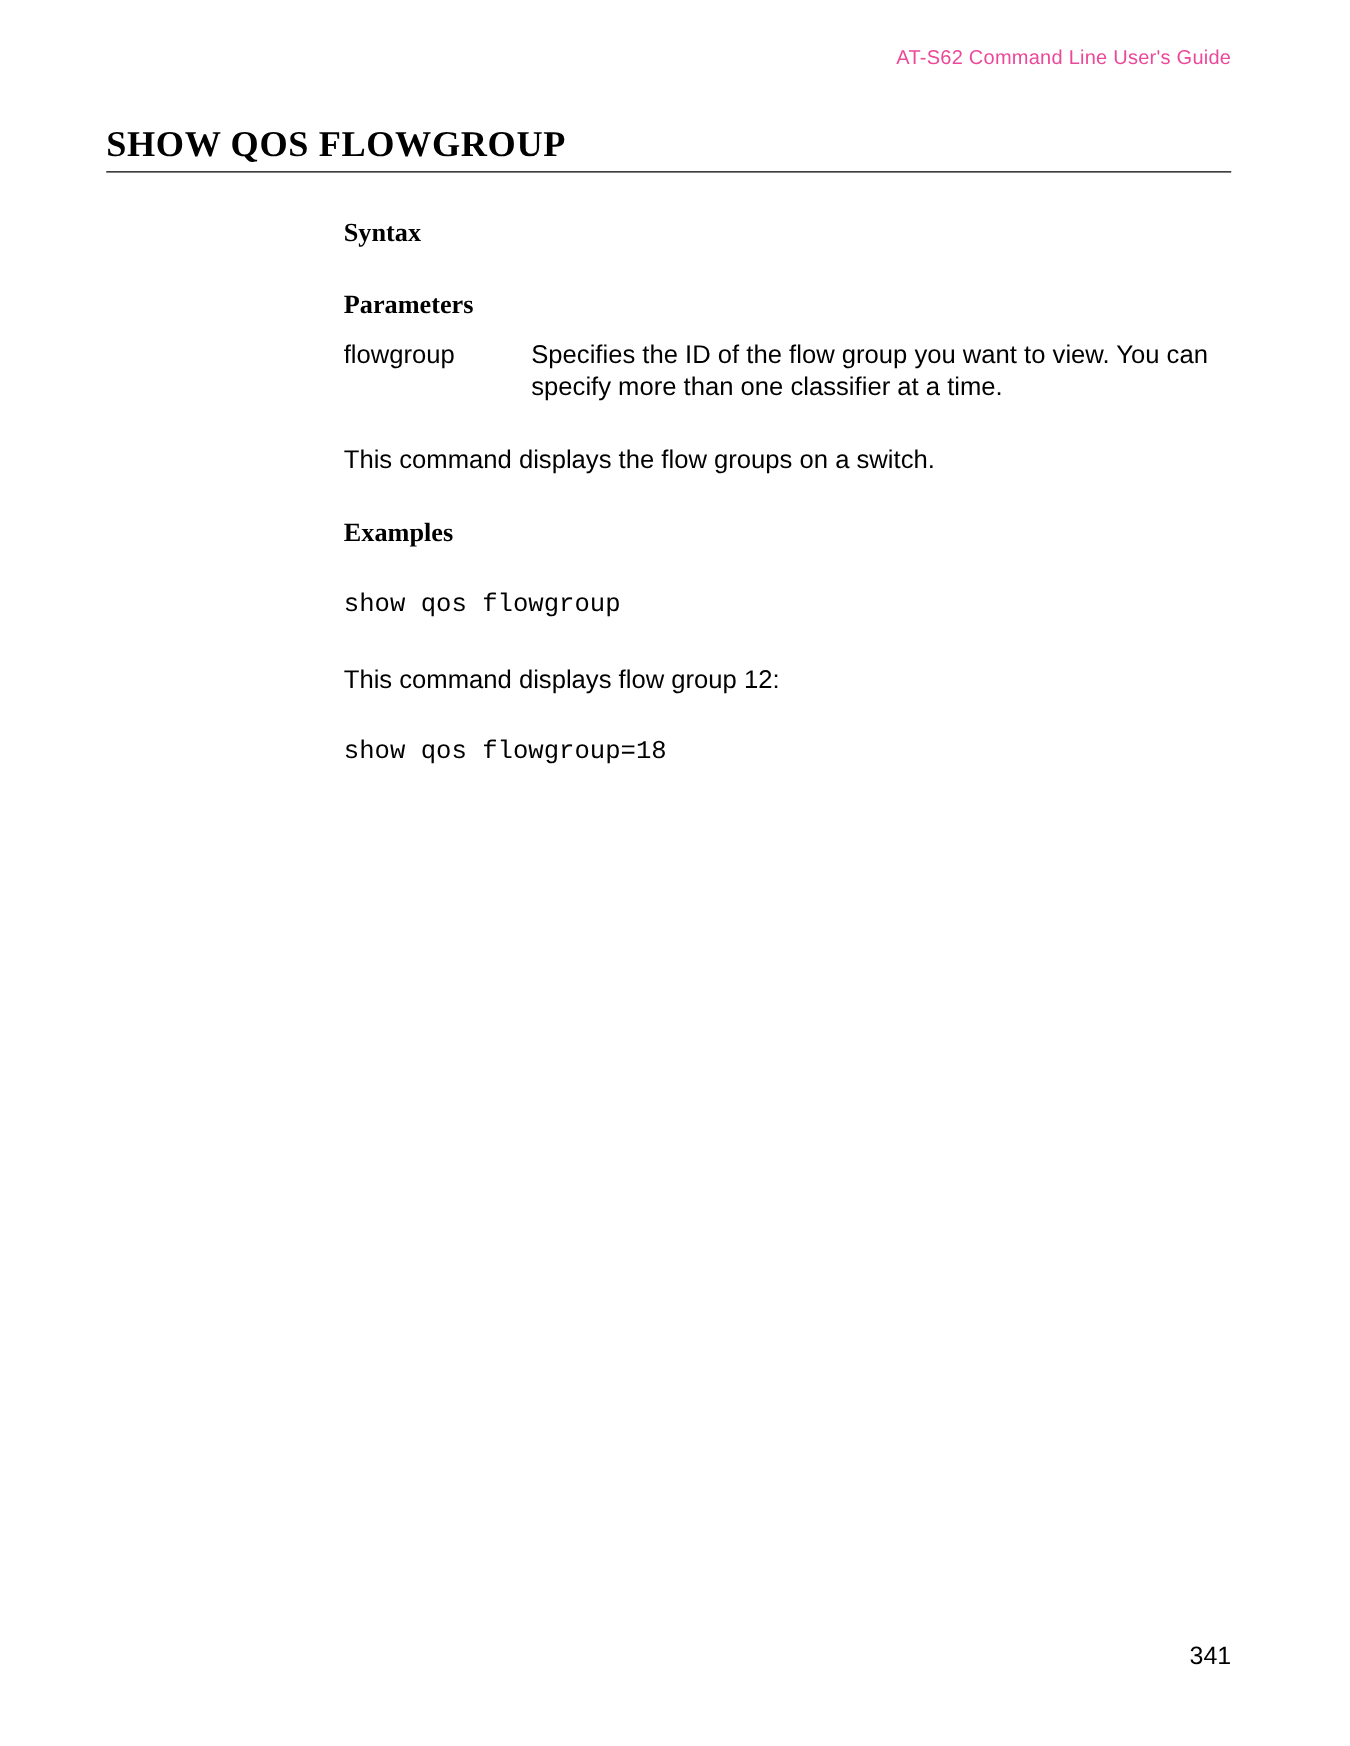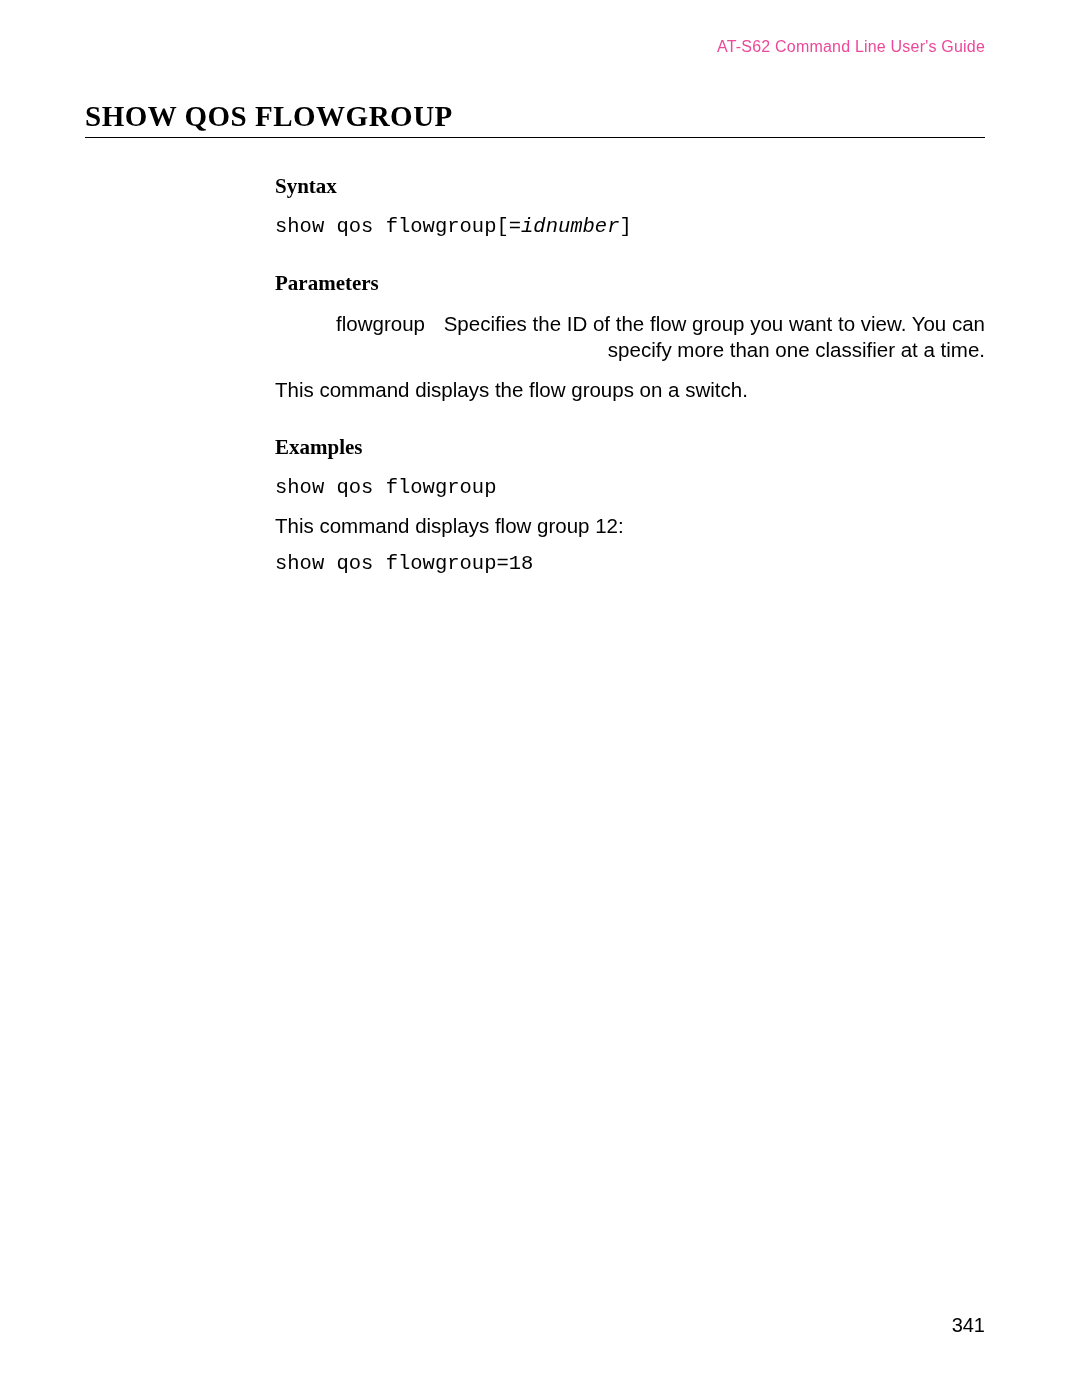--- a/index.html
+++ b/index.html
@@ -47,26 +47,25 @@
     margin-bottom: 14px;
   }
   .sec-head.first { margin-top: 12px; }
   .mono {
     font-family: "Courier New", Courier, monospace;
     font-size: 20.5px;
     white-space: pre;
   }
   .italic { font-style: italic; }
   .para {
-    margin: 12px 0;
+    margin: 32px 0;
   }
   .param-row {
     display: flex;
     margin: 14px 0;
-    text-align: right;
   }
   .param-term {
     width: 150px;
     flex: 0 0 150px;
   }
   .param-def {
     flex: 1;
   }
   .page-number {
     position: absolute;
@@ -81,21 +80,20 @@
 
 <div class="page">
 
   <div class="running-head">AT-S62 Command Line User's Guide</div>
 
   <div class="command-title">SHOW QOS FLOWGROUP</div>
 
   <div class="content">
 
     <div class="sec-head first">Syntax</div>
-    <div class="mono"><span>show qos flowgroup[=</span><span class="italic">idnumber</span><span>]</span></div>
 
     <div class="sec-head">Parameters</div>
     <div class="param-row">
       <div class="param-term">flowgroup</div>
       <div class="param-def">Specifies the ID of the flow group you want to view. You can specify more than one classifier at a time.</div>
     </div>
 
     <div class="para">This command displays the flow groups on a switch.</div>
 
     <div class="sec-head">Examples</div>

